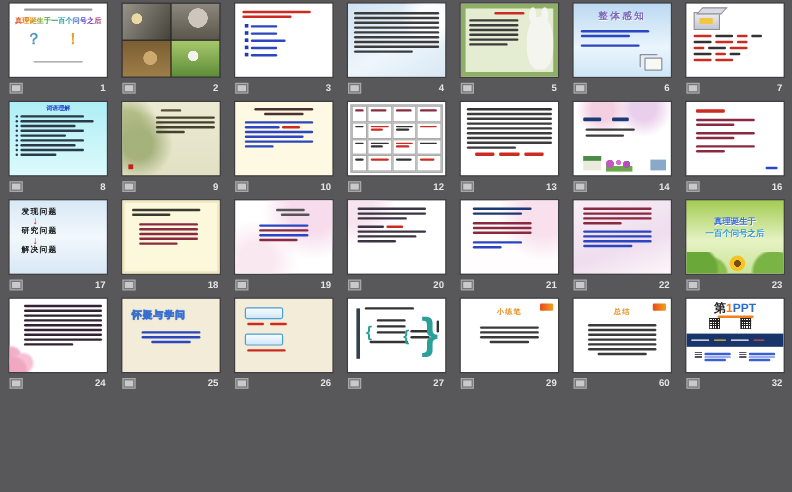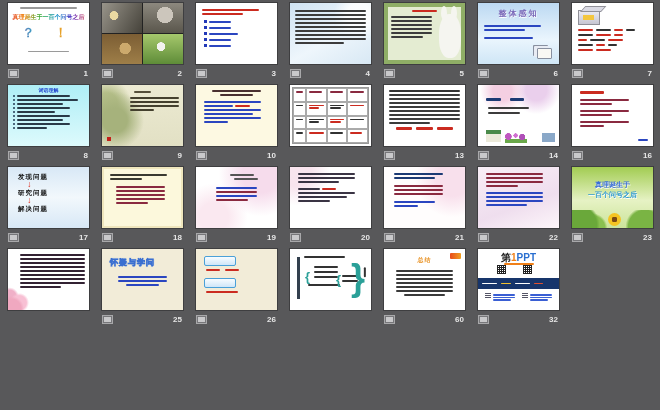--- a/index.html
+++ b/index.html
@@ -454,20 +454,24 @@
             <i class="b r"></i>
           </div>
           <div class="tc">
             <i class="b dk w8"></i>
           </div>
           <div class="tc">
             <i class="b r w7"></i>
           </div>
       </div>
     </div>
+    <div class="foot">
+        <span class="ticon"></span>
+        <span class="num">12</span>
+      </div>
     </div>
 
   <div class="cell">
       <div class="thumb">
       <div class="b w9 ct" style="margin-top:5px;background:#333"></div>
       <div class="b w9 ct"></div>
         <div class="b w9 ct"></div>
         <div class="b w9 ct"></div>
       <div class="b w9 ct"></div>
         <div class="b w9 ct"></div>
@@ -637,20 +641,24 @@
       <div class="b w8" style="margin:5px 0 0 12px;background:#323"></div>
       <div class="b w8" style="margin:2px 0 0 12px;background:#323"></div>
       <div class="b w8" style="margin:2px 0 0 12px;background:#323"></div>
       <div class="b w8" style="margin:2px 0 0 12px;background:#323"></div>
       <div class="b w8" style="margin:2px 0 0 12px;background:#323"></div>
       <div class="b w8" style="margin:2px 0 0 12px;background:#323"></div>
       <div class="b w8" style="margin:2px 0 0 12px;background:#323"></div>
       <div class="b w8" style="margin:2px 0 0 12px;background:#323"></div>
       <div class="b w5" style="margin:2px 0 0 12px;background:#323"></div>
     </div>
+    <div class="foot">
+        <span class="ticon"></span>
+        <span class="num">24</span>
+      </div>
     </div>
 
   <div class="cell">
       <div class="thumb s25">
       <div class="wa">怀疑与学问</div>
       <div class="b bl w6 ct" style="margin-top:8px"></div>
       <div class="b bl w6 ct"></div>
       <div class="b bl w4 ct"></div>
     </div>
     <div class="foot">
@@ -683,23 +691,41 @@
       <div class="b w3" style="margin:8px 0 0 24px;background:#333"></div>
       <div class="b w3" style="margin:3px 0 0 24px;background:#333"></div>
       <div class="b w3" style="margin:3px 0 0 24px;background:#333"></div>
       <div class="brc sm" style="left:46px;top:24px">{</div>
       <div class="b w2" style="position:absolute;left:52px;top:26px;margin:0;background:#333"></div>
       <div class="b w2" style="position:absolute;left:52px;top:31px;margin:0;background:#333"></div>
       <div class="b w4" style="margin:6px 0 0 18px;background:#333"></div>
       <div class="brc bg">}</div>
       <div class="b w1" style="position:absolute;right:1px;top:22px;margin:0;background:#333;transform:rotate(90deg)"></div>
     </div>
-    </div>
-
-
+    <div class="foot">
+        <span class="ticon"></span>
+        <span class="num">27</span>
+      </div>
+    </div>
+
+
+  <div class="cell">
+      <div class="thumb">
+      <div class="logo29"></div>
+      <div class="t29">小练笔</div>
+      <div class="b w6 ct" style="margin-top:7px;background:#3a3a3a"></div>
+      <div class="b w6 ct" style="background:#3a3a3a"></div>
+      <div class="b w6 ct" style="background:#3a3a3a"></div>
+      <div class="b w4 ct" style="background:#3a3a3a"></div>
+    </div>
+    <div class="foot">
+        <span class="ticon"></span>
+        <span class="num">29</span>
+      </div>
+    </div>
 
   <div class="cell">
       <div class="thumb">
       <div class="logo29"></div>
       <div class="t29">总结</div>
       <div class="b w7 ct" style="margin-top:5px;background:#3a3a3a"></div>
       <div class="b w7 ct" style="background:#3a3a3a"></div>
       <div class="b w7 ct" style="background:#3a3a3a"></div>
       <div class="b w7 ct" style="background:#3a3a3a"></div>
       <div class="b w7 ct" style="background:#3a3a3a"></div>

